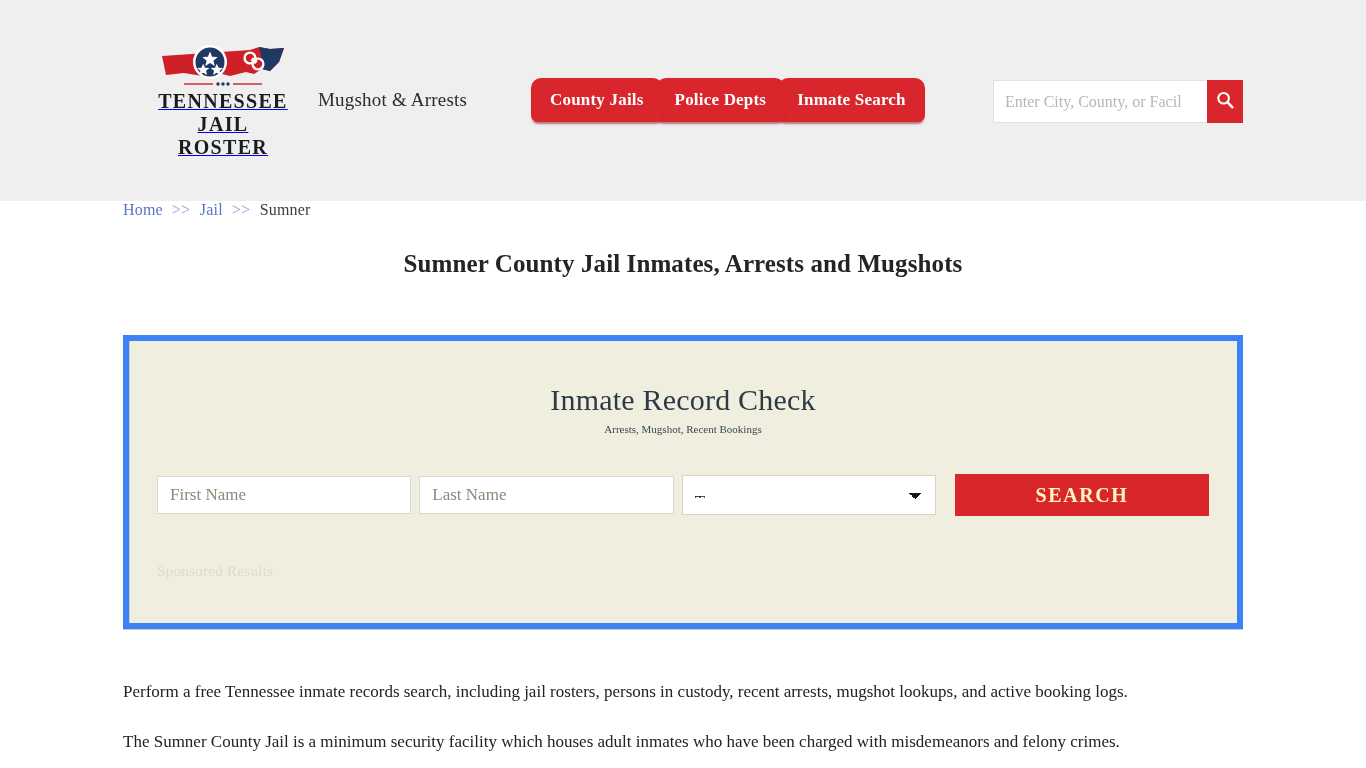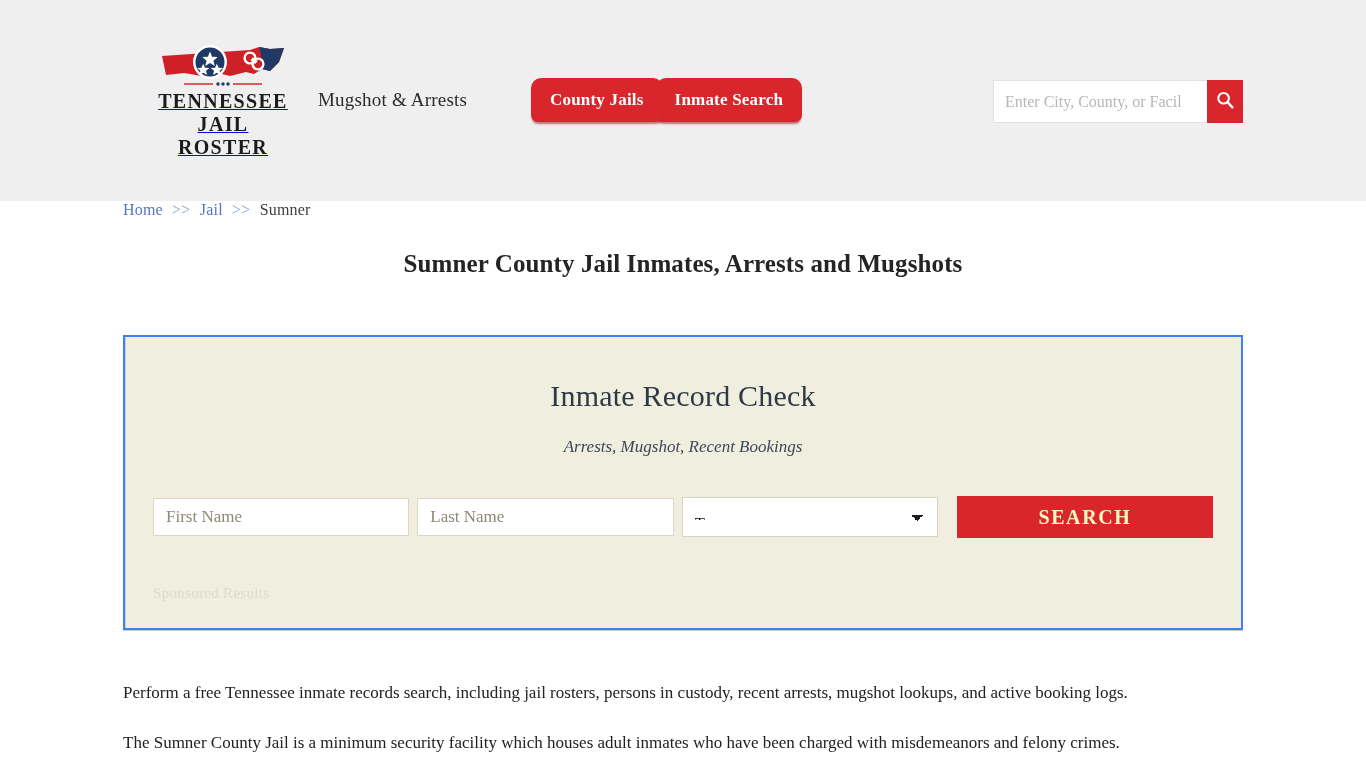--- a/index.html
+++ b/index.html
@@ -149,38 +149,37 @@
     color: #242424;
     letter-spacing: .1px;
   }
 
   
   .record-panel {
     margin-top: 57px;
     width: 1120px;
     min-height: 294px;
     background: #f0eedf;
-    border: 2px solid #3b82f6;
+    border: 6px solid #3b82f6;
     box-shadow: 0 1px 0 0 #c9c9c6, 1px 0 0 0 #cfcfcc inset;
     padding: 32px 28px 26px 28px;
   }
   .panel-title {
     text-align: center;
     font-size: 30px;
     color: #2e3a46;
     margin: 10px 0 0 0;
     font-weight: normal;
     letter-spacing: .2px;
   }
   .panel-sub {
     text-align: center;
-    font-size: 17px;
+    font-size: 11px;
     color: #3c4854;
-    margin-top: 24px;
-    font-style: italic;
+    margin-top: 6px;
   }
 
   .search-form {
     display: flex;
     align-items: center;
     margin-top: 39px;
     gap: 8px;
   }
   .field {
     height: 38px;
@@ -272,20 +271,21 @@
         </svg>
       </span>
       <span class="brand-name">TENNESSEE
 JAIL ROSTER</span>
     </a>
 
     <div class="tagline">Mugshot &amp; Arrests</div>
 
     <nav class="main-nav">
       <button class="nav-btn">County Jails</button>
+      <button class="nav-btn">Police Depts</button>
       <button class="nav-btn">Inmate Search</button>
     </nav>
 
     <div class="header-search">
       <input type="text" placeholder="Enter City, County, or Facil" style="">
       <button class="search-submit">
         <span>
           <svg width="20" height="20" viewBox="0 0 20 20" xmlns="http://www.w3.org/2000/svg">
             <circle cx="8.6" cy="8.2" r="5.3" fill="none" stroke="#ffffff" stroke-width="2"></circle>
             <line x1="12.7" y1="12.4" x2="17.4" y2="17.3" stroke="#ffffff" stroke-width="2.4" stroke-linecap="round"></line>

